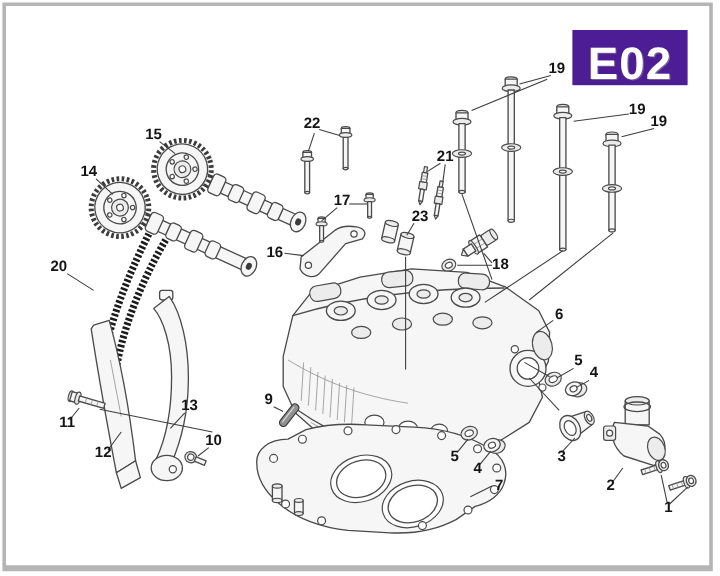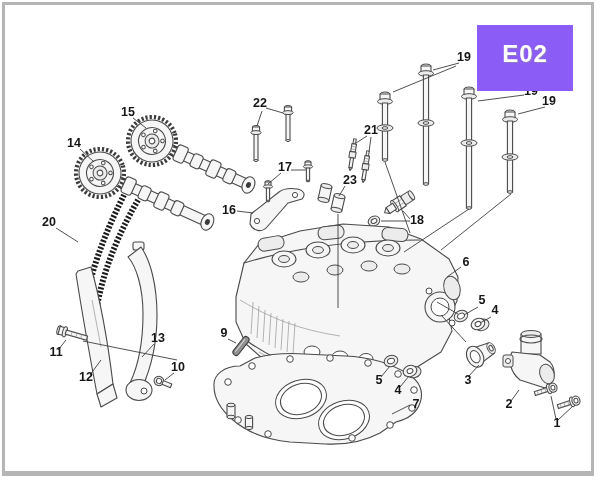--- a/index.html
+++ b/index.html
@@ -1,22 +1,22 @@
 <!DOCTYPE html>
 <html><head>
 <meta charset="utf-8">
 <style>
   html,body{margin:0;padding:0;background:#ffffff;}
   .stage{position:relative;width:600px;height:480px;background:#ffffff;overflow:hidden;
          font-family:"Liberation Sans",sans-serif;}
   .frame{position:absolute;left:2px;top:2px;width:586px;height:466px;
          border:3px solid #b5b5b5;border-bottom-width:5px;pointer-events:none;}
   svg.diagram{position:absolute;left:0;top:0;}
-  .badge{position:absolute;left:477px;top:25px;width:96px;height:66px;background:#8b5cf6;
-         color:#ffffff;font-weight:bold;font-size:24px;line-height:58px;text-align:center;
+  .badge{position:absolute;left:477px;top:25px;width:96px;height:46px;background:#4c1d95;
+         color:#ffffff;font-weight:bold;font-size:38px;line-height:58px;text-align:center;
          letter-spacing:1px;text-shadow:1px 1px 0 rgba(150,150,150,.55);}
   .ln{fill:none;stroke:#4a4a4a;stroke-width:1.1;stroke-linejoin:round;stroke-linecap:round;}
   .pt{fill:#f6f6f6;stroke:#4a4a4a;stroke-width:1.1;stroke-linejoin:round;}
   .pt2{fill:#ececec;stroke:#4a4a4a;stroke-width:1;stroke-linejoin:round;}
   .wh{fill:#ffffff;stroke:#4a4a4a;stroke-width:1;}
   .ld{fill:none;stroke:#3d3d3d;stroke-width:0.9;}
   .hz{fill:none;stroke:#8e8e8e;stroke-width:0.65;}
   .chain{fill:none;stroke:#1b1b1b;stroke-width:6;stroke-dasharray:2.1 1.7;}
   .co{font-family:"Liberation Sans",sans-serif;font-weight:bold;font-size:12.5px;
       fill:#151515;text-anchor:middle;}

